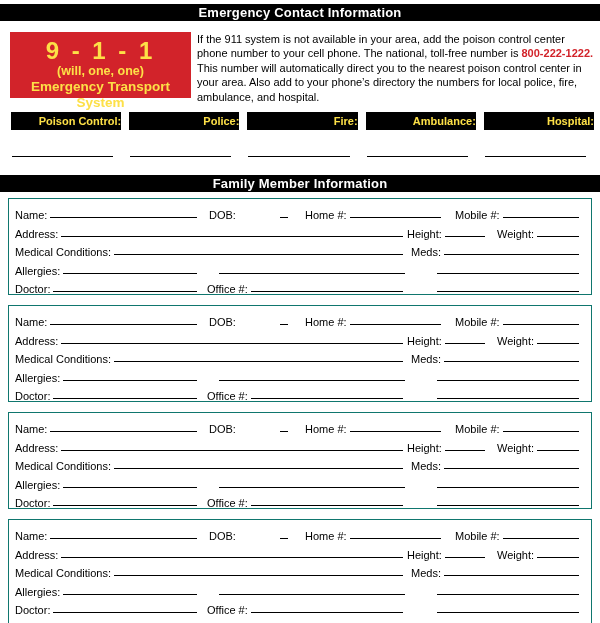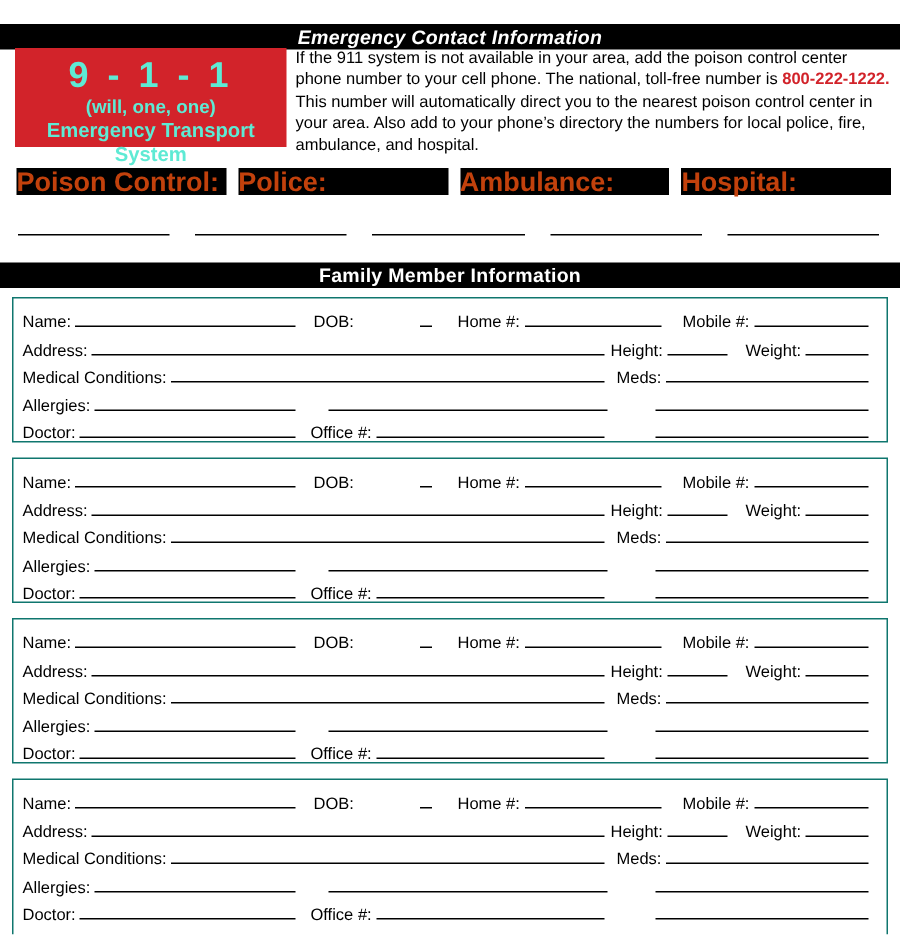--- a/index.html
+++ b/index.html
@@ -8,48 +8,48 @@
     position:relative; width:600px; height:623px; overflow:hidden;
     background:#fff; color:#000;
     font-family:"Liberation Sans", sans-serif;
   }
   
   .section-bar {
     position:absolute; left:0; right:0; height:17px;
     background:#000; color:#fff; font-weight:bold; font-size:13px;
     text-align:center; line-height:17px; letter-spacing:.2px;
   }
-  #bar-emergency { top:16px;font-style:italic; }
+  #bar-emergency { top:4px; }
   #bar-family    { top:175px; }
 
   
   .badge {
     position:absolute; left:10px; top:32px; width:181px; height:66px;
-    background:var(--accent,#d2232a); color:#5eead4; text-align:center;
+    background:var(--accent,#d2232a); color:#fde047; text-align:center;
     font-weight:bold; padding-top:5px;
   }
   .badge-number  { font-size:24px; line-height:27px; letter-spacing:3px; }
   .badge-sub     { font-size:12.5px; line-height:15px; }
   .badge-caption { font-size:13.5px; line-height:16px; }
 
   
   .intro {
     position:absolute; left:197px; top:32px; width:400px;
     font-size:11px; line-height:14.4px;
   }
   .intro .phone { color:var(--accent,#d2232a); font-weight:bold; }
 
   
   .contacts-row {
     position:absolute; left:11px; right:6px; top:112px;
     display:flex; gap:8px;
   }
   .contact-bar {
-    flex:1; height:18px; background:#000; color:#c2410c;
-    font-weight:bold; font-size:18px; text-align:left; line-height:18px;
+    flex:1; height:18px; background:#000; color:#fde047;
+    font-weight:bold; font-size:11px; text-align:right; line-height:18px;
   }
   .contacts-lines {
     position:absolute; left:11px; right:6px; top:125px; height:32px;
     display:flex; gap:8px;
   }
   .contact-line-cell { flex:1; position:relative; }
   .cline { position:absolute; left:1px; right:8px; bottom:0; border-bottom:1.6px solid #000; }
 
   
   .blocks { position:absolute; left:8px; top:198px; width:584px; }
@@ -90,20 +90,21 @@
     <div class="badge-number">9 - 1 - 1</div>
     <div class="badge-sub">(will, one, one)</div>
     <div class="badge-caption">Emergency Transport System</div>
   </div>
 
   <p class="intro"><span>If the 911 system is not available in your area, add the poison control center phone number to your cell phone. The national, toll-free number is </span><span class="phone">800-222-1222.</span><span> This number will automatically direct you to the nearest poison control center in your area. Also add to your phone’s directory the numbers for local police, fire, ambulance, and hospital.</span></p>
 
   <div class="contacts-row">
     <div class="contact-bar">Poison Control:</div>
     <div class="contact-bar">Police:</div>
+    <div class="contact-bar">Fire:</div>
     <div class="contact-bar">Ambulance:</div>
     <div class="contact-bar">Hospital:</div>
   </div>
 
   <div class="contacts-lines">
     <div class="contact-line-cell">
         <div class="cline"></div>
       </div>
     <div class="contact-line-cell">
         <div class="cline"></div>

